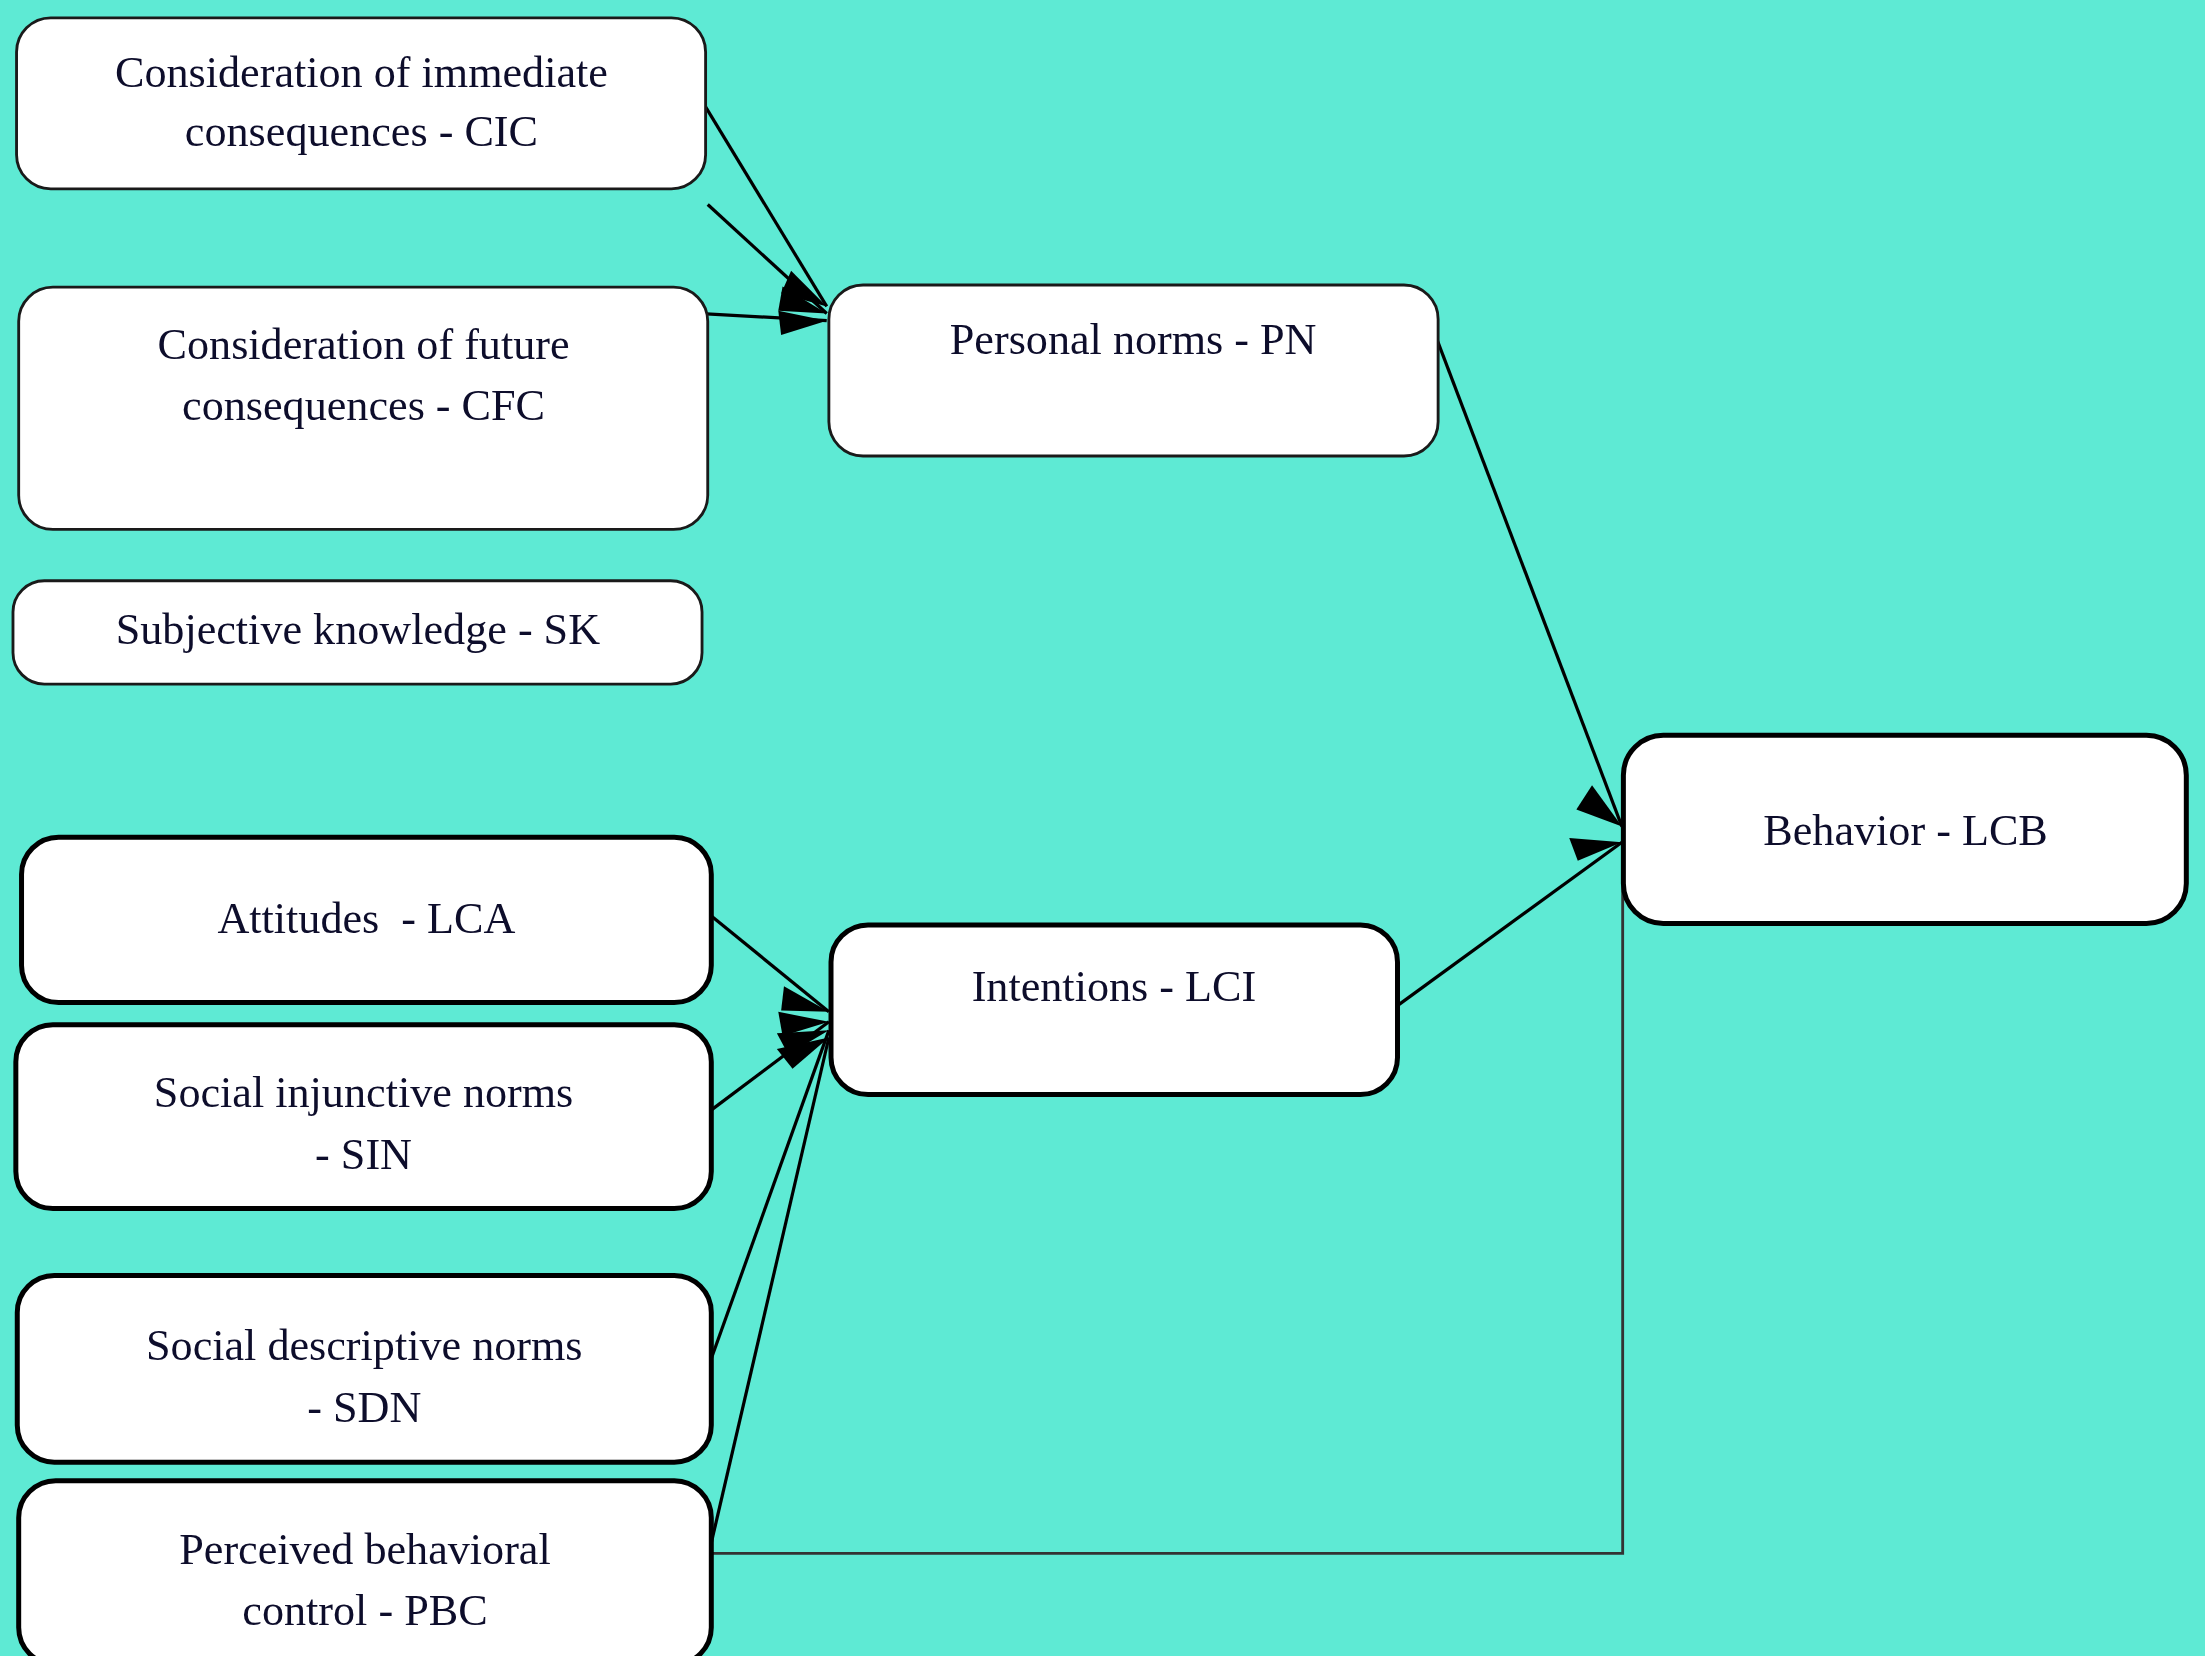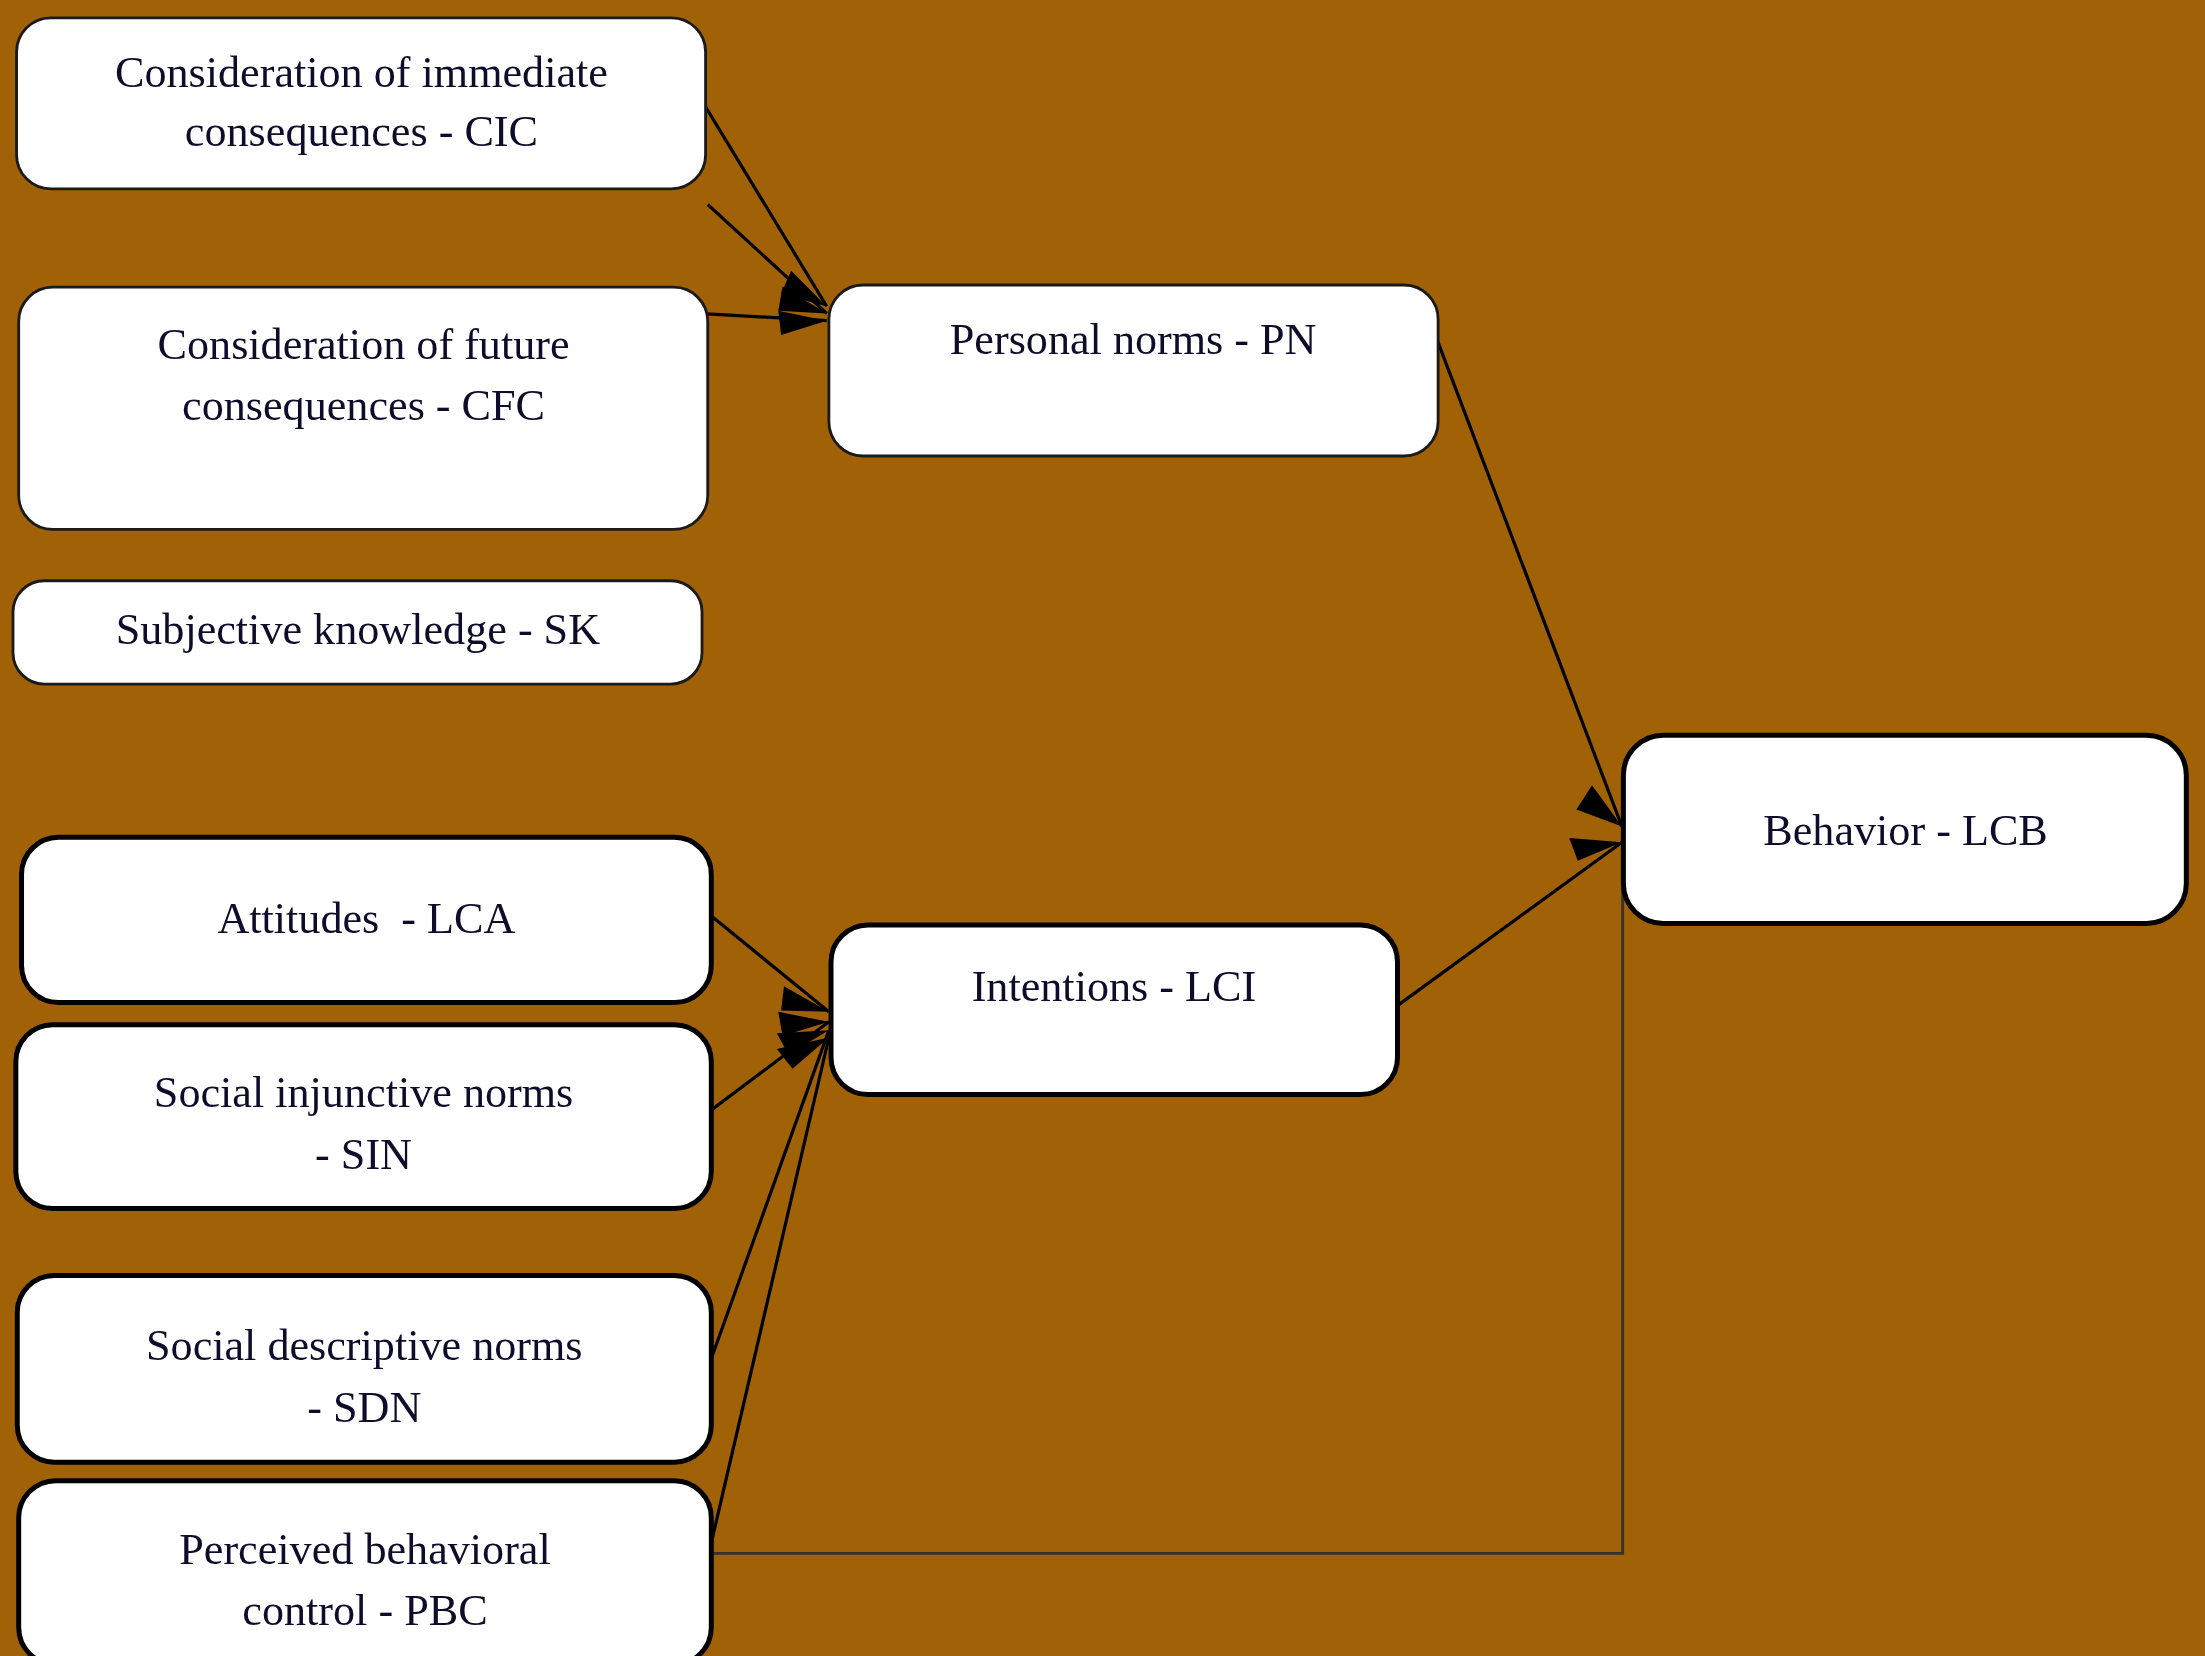--- a/index.html
+++ b/index.html
@@ -5,21 +5,21 @@
 <style>
   html, body {
     margin: 0;
     padding: 0;
     background: #ffffff;
   }
   #diagram-root {
     position: relative;
     width: 2205px;
     height: 1656px;
-    background: #a16207;
+    background: #5eead4;
     overflow: hidden;
     font-family: "Liberation Serif", "DejaVu Serif", serif;
   }
   svg.diagram-canvas {
     display: block;
     width: 2205px;
     height: 1656px;
   }
   .node-box {
     fill: #ffffff;

